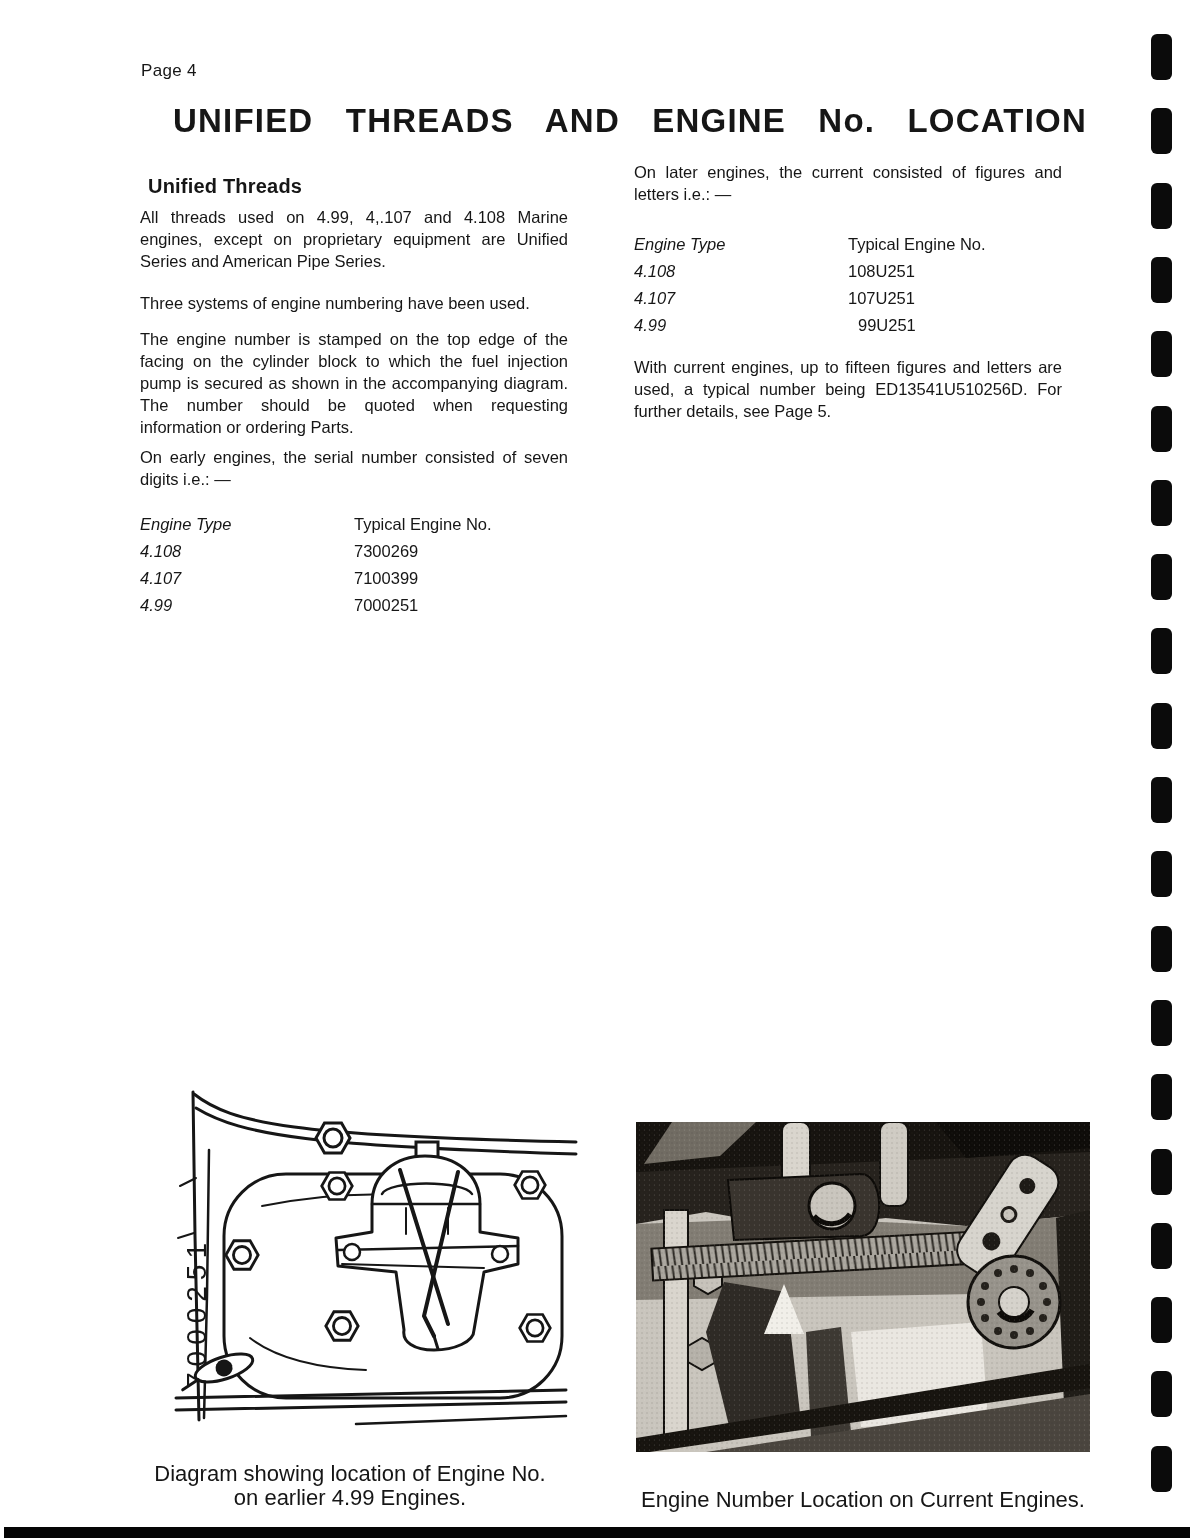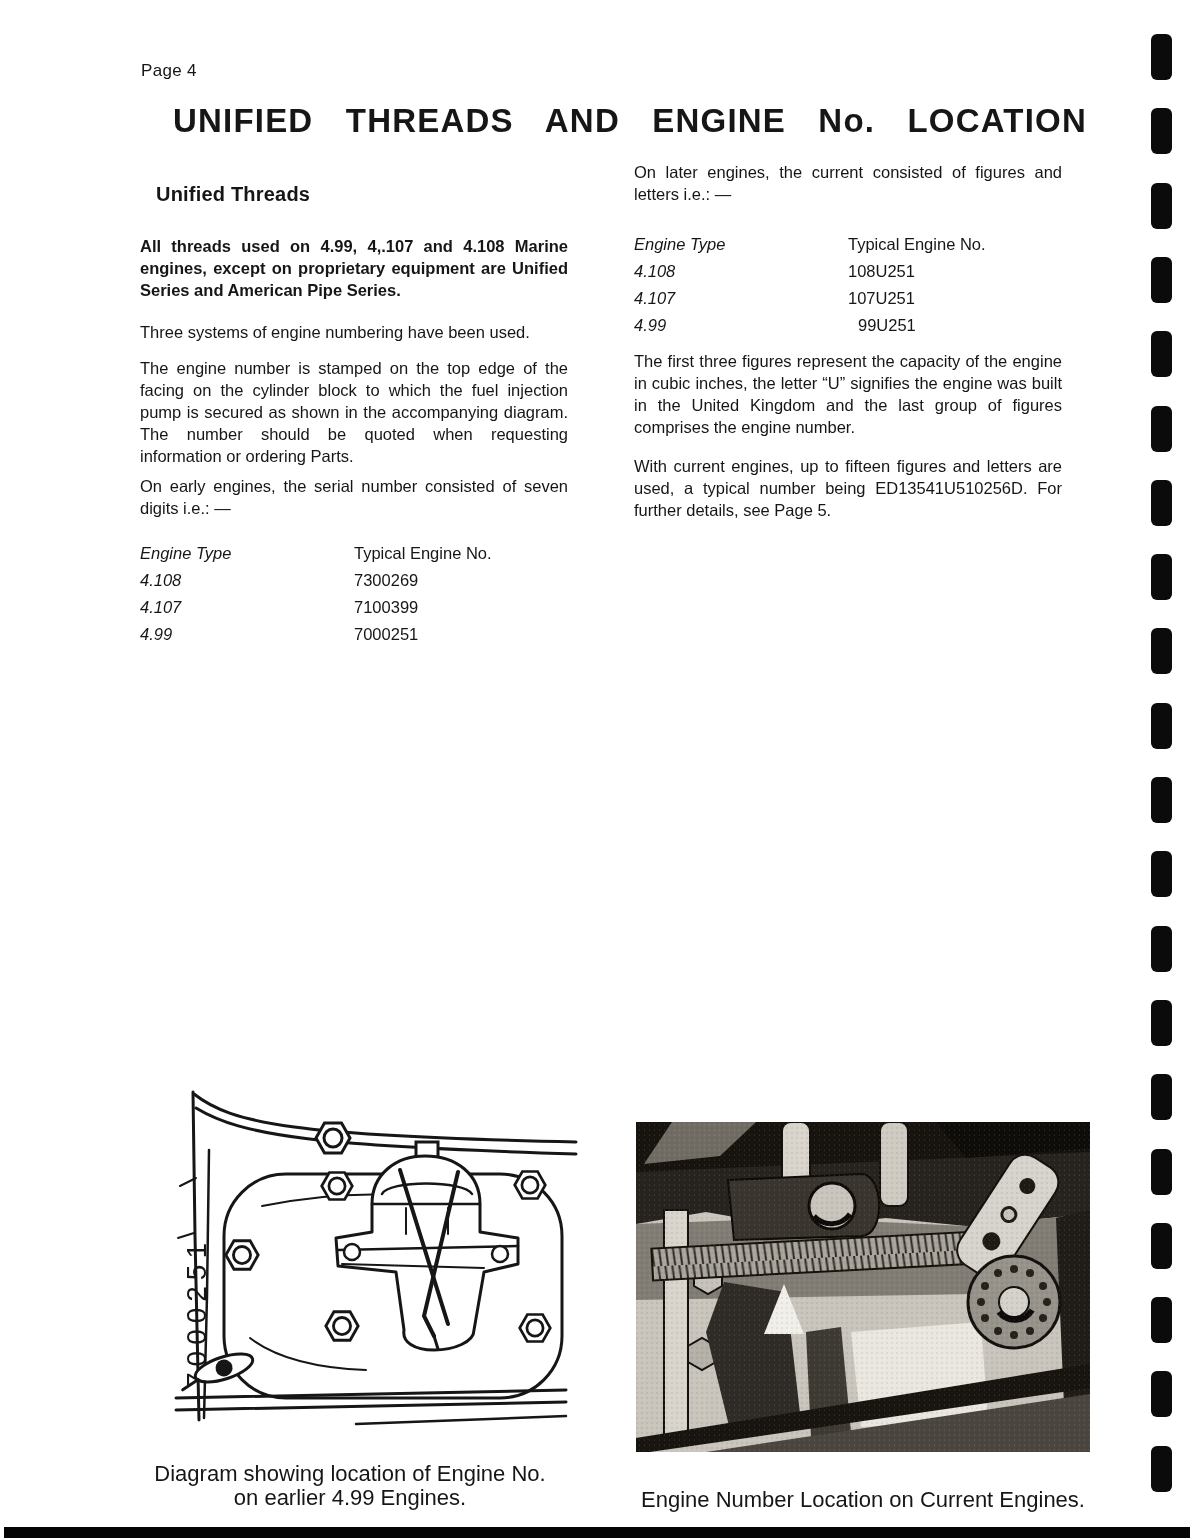--- a/index.html
+++ b/index.html
@@ -20,27 +20,27 @@
     font-size: 33px; font-weight: bold;
     letter-spacing: 1.2px; word-spacing: 22px;
     white-space: nowrap;
     margin-left: 36px;
   }
   .col { position: absolute; width: 428px; }
   .col-left  { left: 140px; top: 166px; }
   .col-right { left: 634px; top: 161px; }
   .section-heading {
     font-size: 20px; font-weight: bold;
-    margin: 16px; line-height: 24px; letter-spacing: 0.2px;
+    margin: 8px; line-height: 24px; letter-spacing: 0.2px;
   }
   .body-para {
     font-size: 16.5px; line-height: 22px;
     text-align: justify; margin: 0;
   }
-  .mt15 { margin-top: 29px; font-weight: bold; }
+  .mt15 { margin-top: 8px; }
   .mt41 { margin-top: 41px; }
   .mt14 { margin-top: 14px; }
   .mt20 { margin-top: 20px; }
   .mt18 { margin-top: 8px; }
   .mt21 { margin-top: 21px; }
   .mt26 { margin-top: 26px; }
   .mt11 { margin-top: 11px; }
   .mt17 { margin-top: 17px; }
   .engine-table { font-size: 16.5px; line-height: 27px; }
   .tbl-row { display: flex; }
@@ -117,21 +117,20 @@
     <div class="tbl-row">
       <div class="tbl-c1">4.107</div>
       <div class="tbl-c2">107U251</div>
     </div>
     <div class="tbl-row">
       <div class="tbl-c1">4.99</div>
       <div class="tbl-c2">99U251</div>
     </div>
   </div>
 
-  <p class="body-para mt11">The first three figures represent the capacity of the engine in cubic inches, the letter “U” signifies the engine was built in the United Kingdom and the last group of figures comprises the engine number.</p>
   <p class="body-para mt17">With current engines, up to fifteen figures and letters are used, a typical number being ED13541U510256D. For further details, see Page 5.</p>
 </div>
 
 <div class="figure-left">
   <svg viewBox="0 0 412 368" width="412" height="368">
     <defs>
       <g id="bolt" stroke="#161616" stroke-width="3" fill="#ffffff">
         <polygon points="-17,0 -8.5,-15 8.5,-15 17,0 8.5,15 -8.5,15"></polygon>
         <circle r="9"></circle>
       </g>

